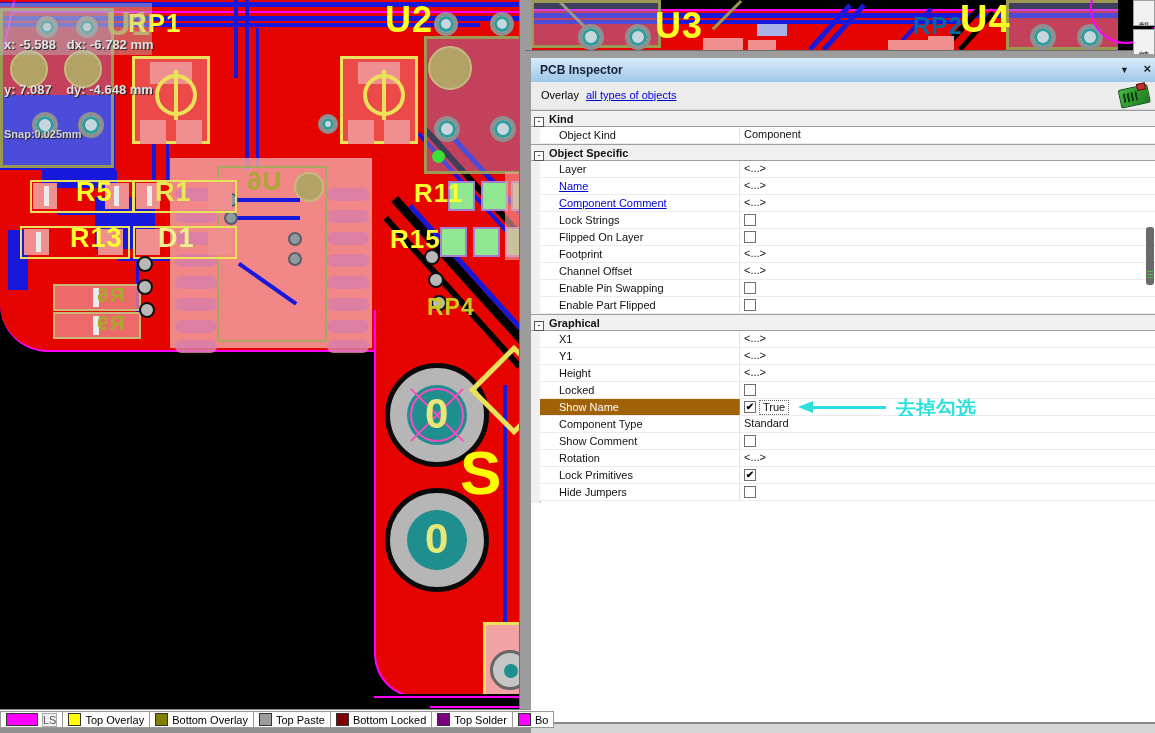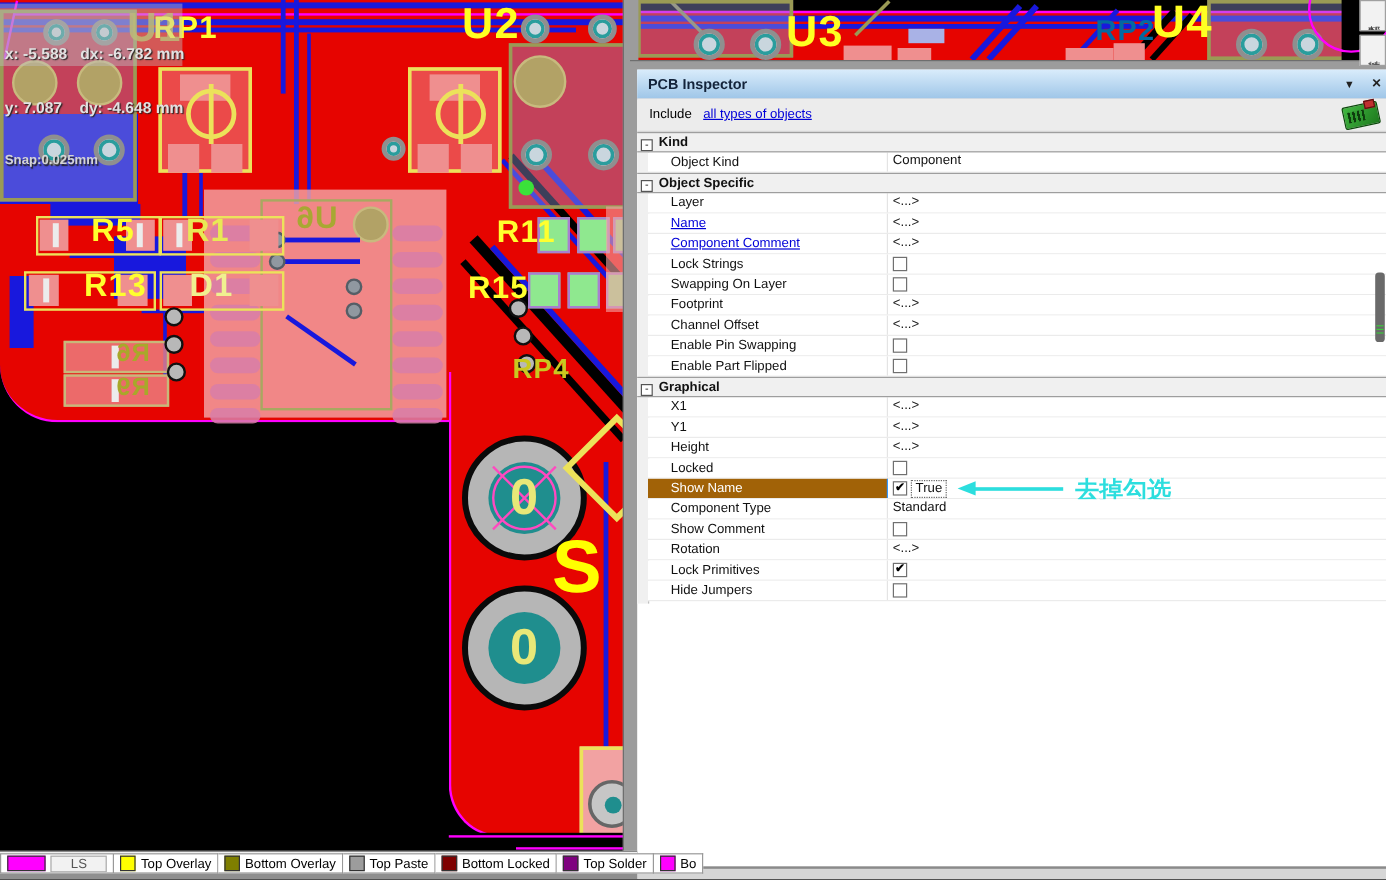--- a/index.html
+++ b/index.html
@@ -89,21 +89,21 @@
   #scroll-thumb{position:absolute;right:1px;top:169px;width:8px;height:58px;background:#6a6a6a;border-radius:3px;z-index:8;}
   #scroll-thumb .grip{position:absolute;left:1px;width:6px;height:1px;background:#3dc93d;}
   
   #layerbar{position:absolute;left:0;top:709px;width:531px;height:24px;background:#f0f0f0;border-top:1px solid #8a8a8a;z-index:6;}
   #layertabs{position:absolute;left:0;top:1px;height:17px;display:flex;}
   .ltab{box-sizing:border-box;height:17px;background:#fff;border:1px solid #999;border-left:none;display:flex;align-items:center;
         padding:0 5px;font-size:11px;color:#000;white-space:nowrap;}
   .ltab:first-child{border-left:1px solid #999;}
   .ltab .sw{width:11px;height:11px;border:1px solid #333;margin-right:4px;flex:none;}
   .ltab.wide .sw{width:30px;}
-  .ltab.wide .lbl{border:1px solid #aaa;background:#f2f2f2;padding:0 16px;color:#555;}
+  .ltab.wide .lbl{border:1px solid #aaa;background:#f2f2f2;padding:0 0;color:#555;}
   #layerbar-bottom{position:absolute;left:0;top:18px;width:531px;height:6px;background:#8f8f8f;}
 </style>
 </head>
 <body>
 
 <div id="root">
 
   <div id="pcb">
 
   <div class="shp red" style="left: 0px; top: 0px; width: 525px; height: 352px; border-bottom: 2px solid rgb(255, 0, 255); border-bottom-left-radius: 48px;"></div>
@@ -291,21 +291,21 @@
       <div class="vtab">精选</div>
     </div>
 
   <div id="panel">
     <div id="titlebar">
       <span id="title">PCB Inspector</span>
       <span id="btn-collapse">▼</span>
       <span id="btn-close">×</span>
     </div>
     <div id="include-row">
-      <span id="include-label">Include</span>
+      <span id="include-label">Overlay</span>
       <span id="include-link">all types of objects</span>
       <span id="pcb-icon">
         <span class="brd"></span>
         <span class="grid"></span>
         <span class="chip"></span>
       </span>
     </div>
     <div id="grid">
       <div id="gut"></div>
     <div class="srow"><span class="minus">-</span><span>Kind</span></div>
@@ -324,21 +324,21 @@
         </div>
         <div class="prow">
           <span class="labelcell"><span class="lnk">Component Comment</span></span>
           <span class="valcell"><span>&lt;...&gt;</span></span>
         </div>
         <div class="prow">
           <span class="labelcell"><span>Lock Strings</span></span>
           <span class="valcell"><span class="cb"></span></span>
         </div>
         <div class="prow">
-          <span class="labelcell"><span>Swapping On Layer</span></span>
+          <span class="labelcell"><span>Flipped On Layer</span></span>
           <span class="valcell"><span class="cb"></span></span>
         </div>
         <div class="prow">
           <span class="labelcell"><span>Footprint</span></span>
           <span class="valcell"><span>&lt;...&gt;</span></span>
         </div>
         <div class="prow">
           <span class="labelcell"><span>Channel Offset</span></span>
           <span class="valcell"><span>&lt;...&gt;</span></span>
         </div>

